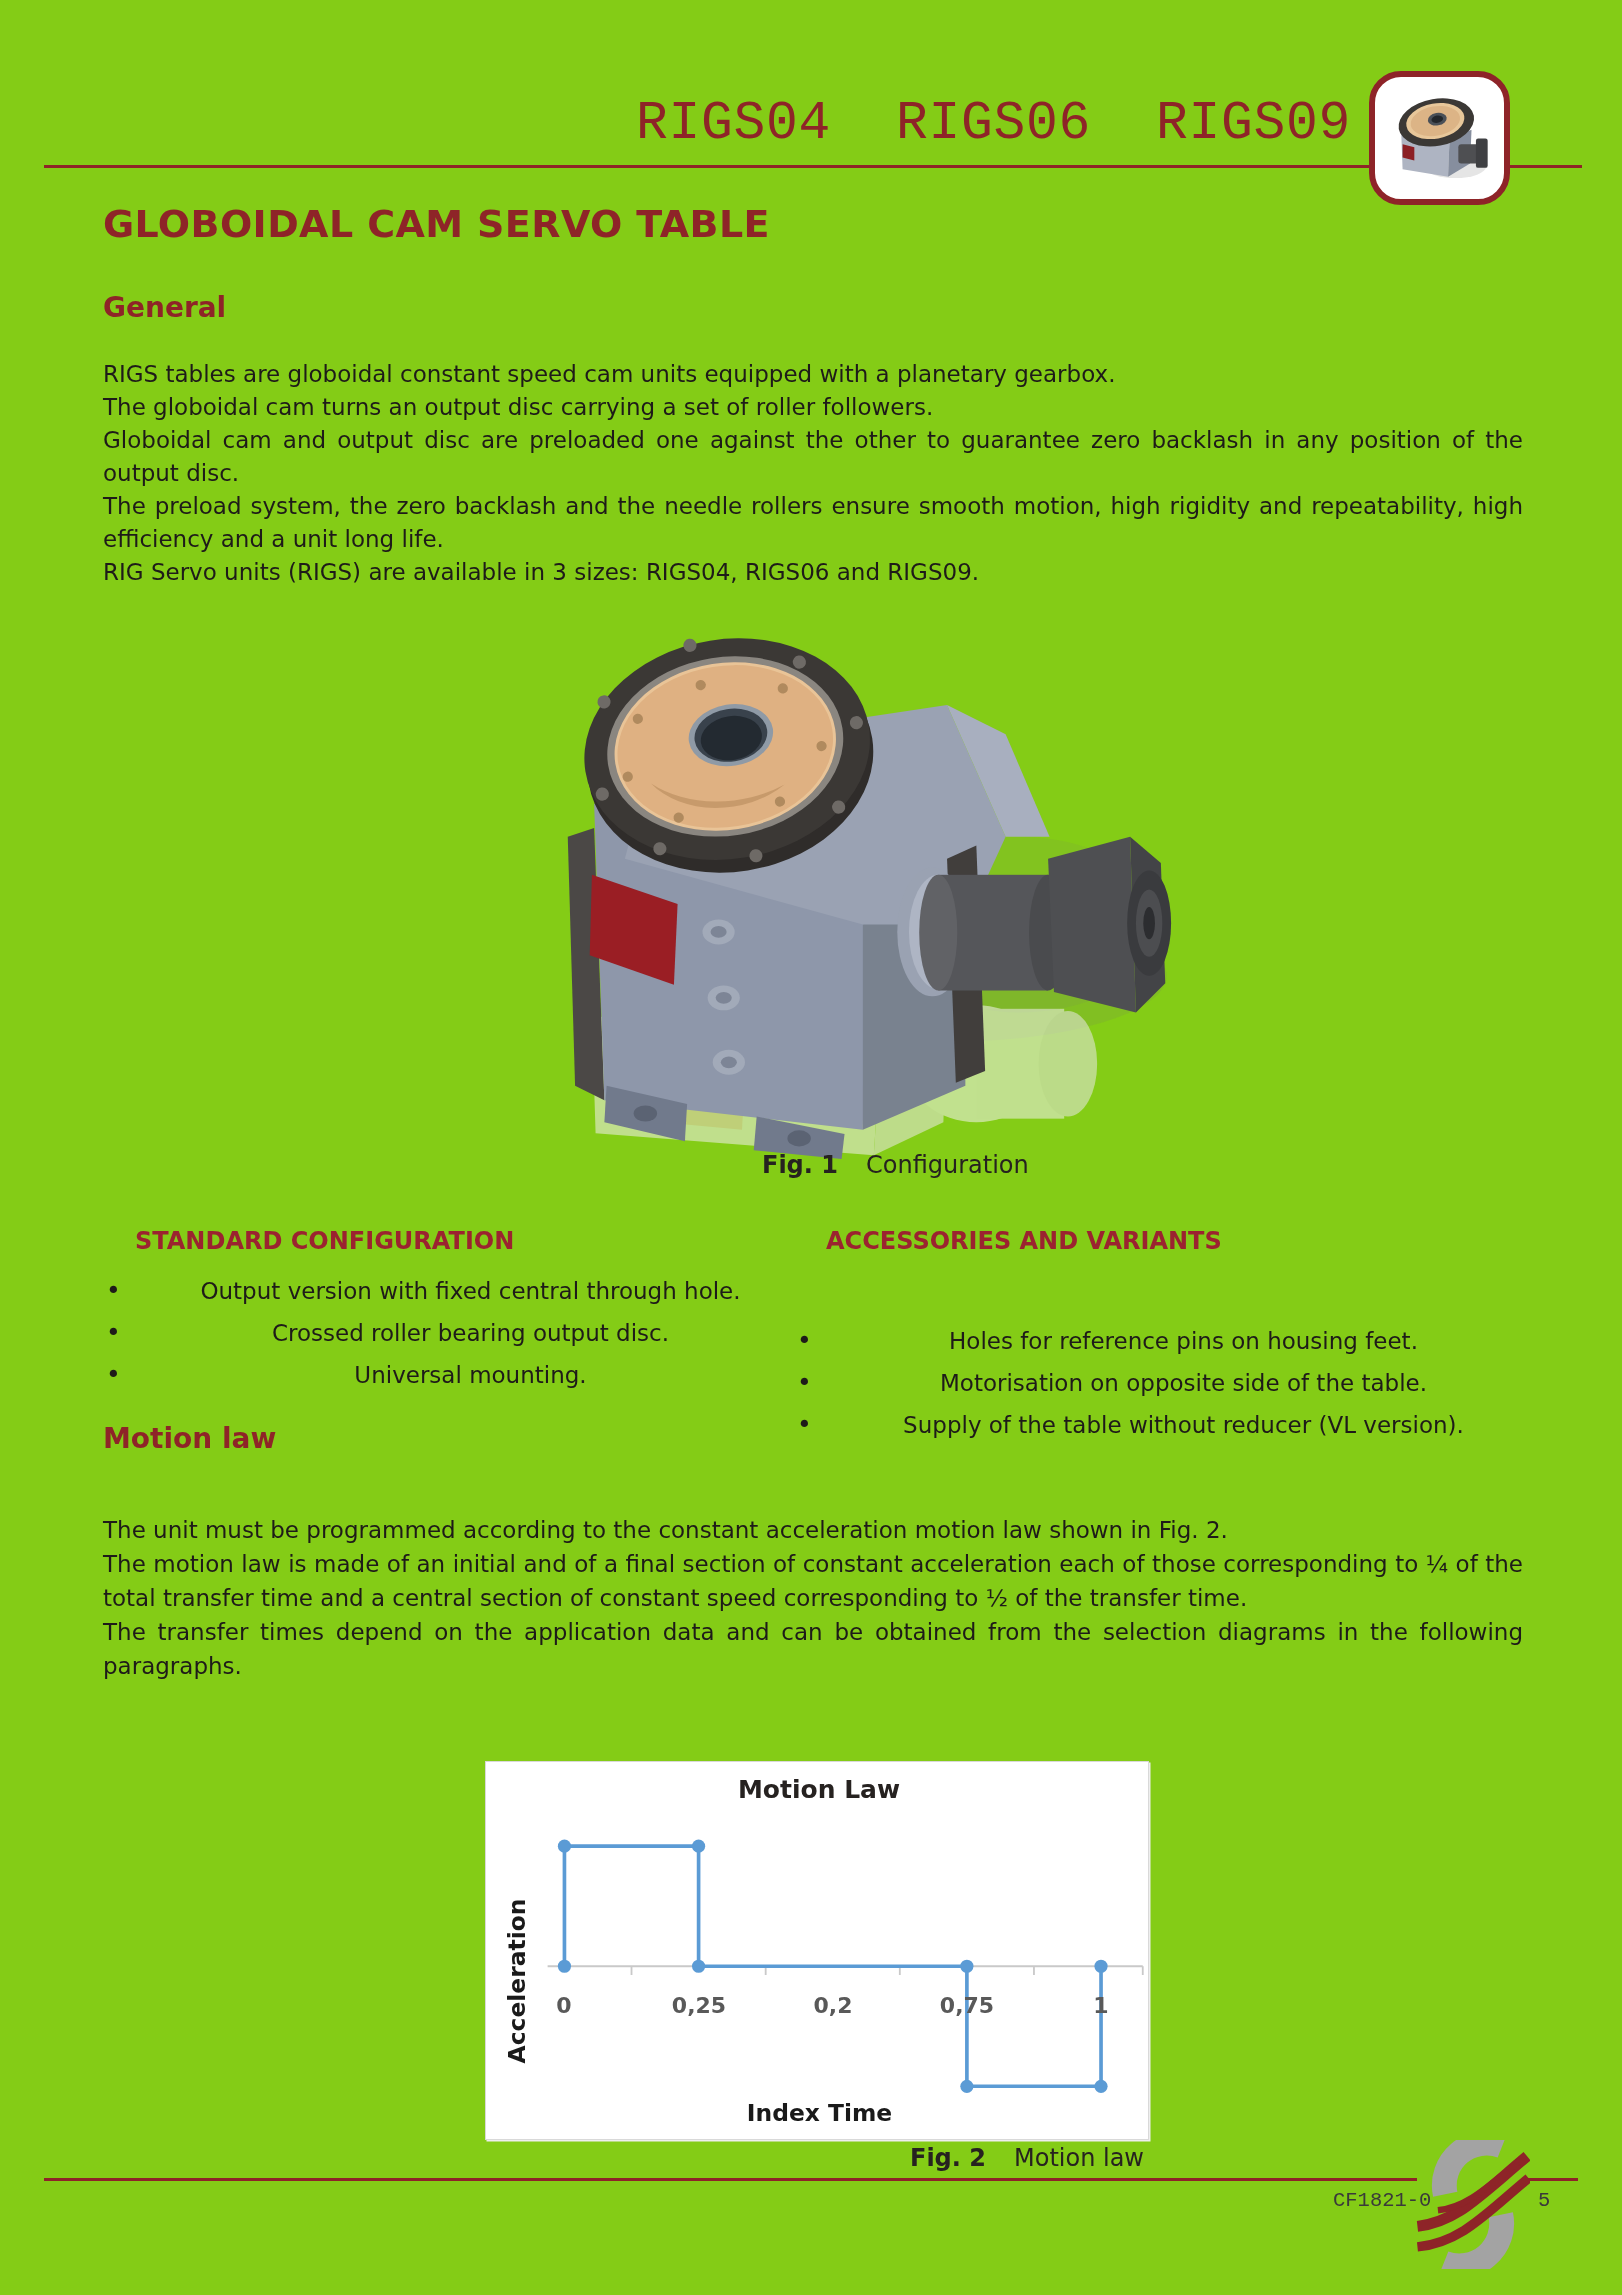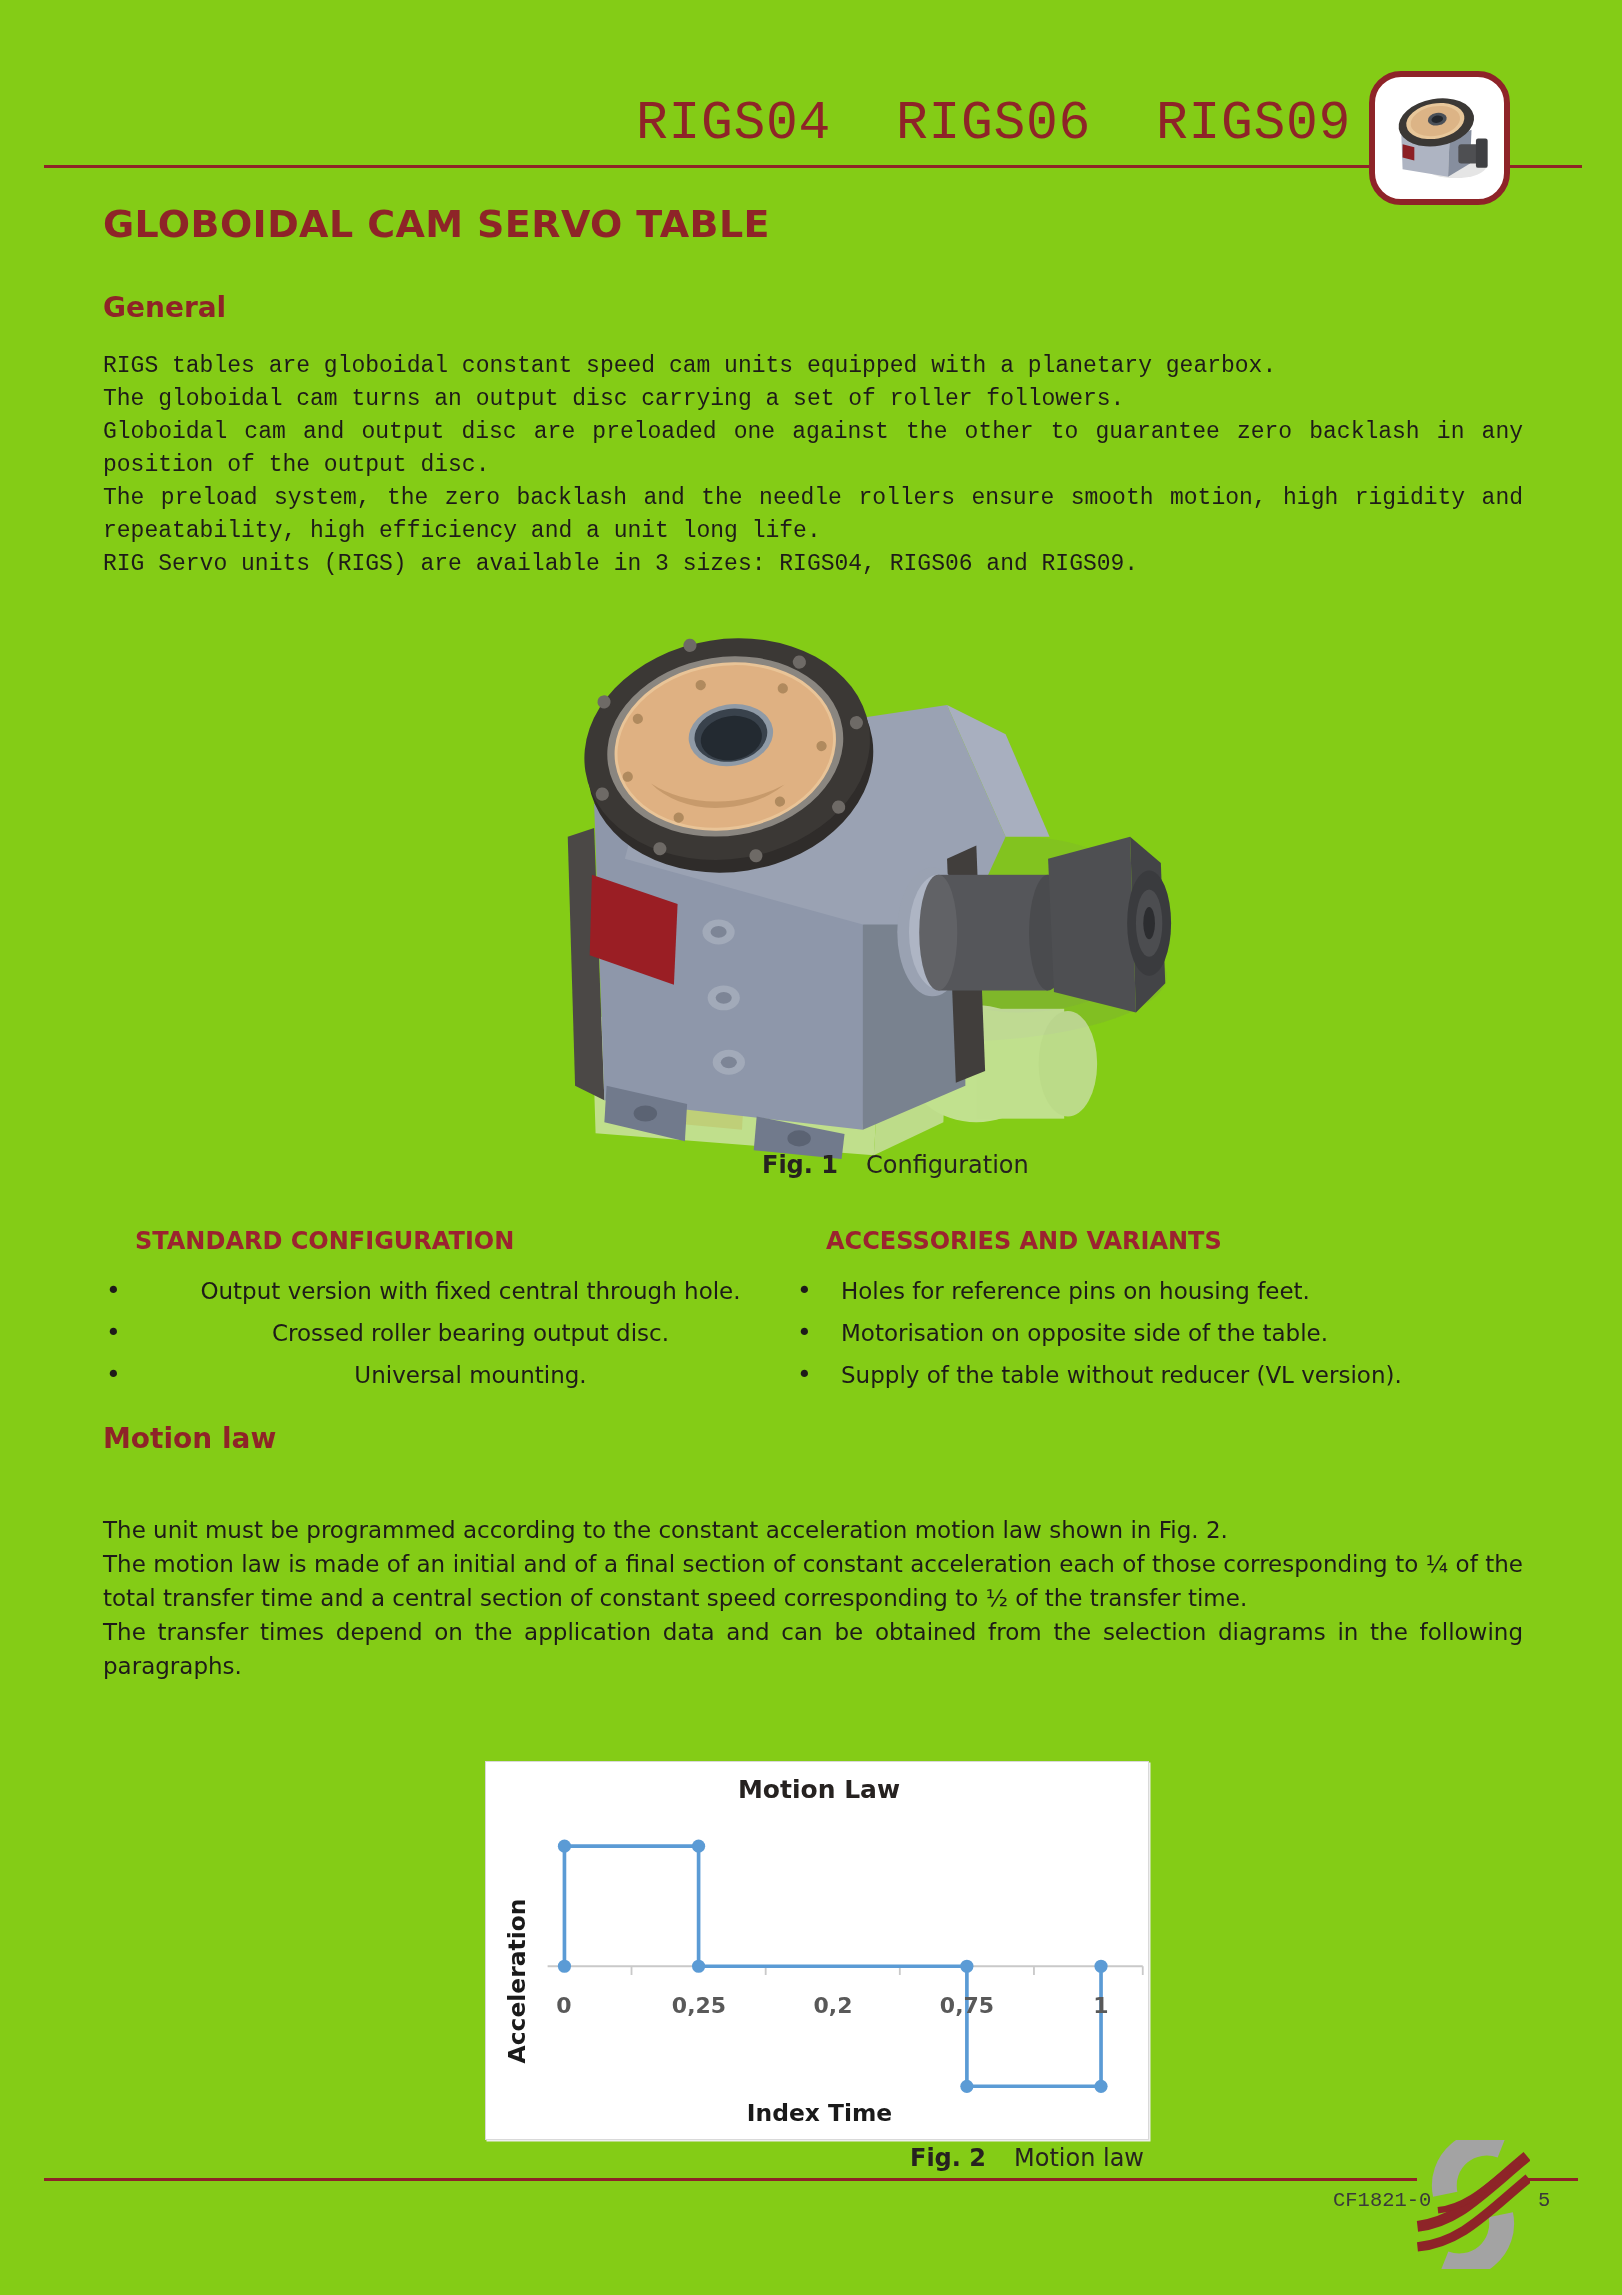--- a/index.html
+++ b/index.html
@@ -11,37 +11,37 @@
   .codes{top:94px;right:272px;font-family:"Liberation Mono",monospace;font-size:53px;
          color:#8e2428;white-space:pre;letter-spacing:0.7px;}
   .hline{top:165px;left:44px;width:1538px;height:2.9px;background:#8e2428;}
   .badge{top:71px;left:1369px;width:129px;height:122px;background:#ffffff;border:6.6px solid #8e2428;
          border-radius:32px;z-index:3;display:flex;align-items:center;justify-content:center;}
 
   .page-title{top:202px;left:103px;font-size:38px;font-weight:bold;color:#8e2428;letter-spacing:0.4px;}
   .sec-head{font-size:28px;font-weight:bold;color:#8e2428;}
   .gen-head{top:291px;left:103px;}
   .para-block{left:103px;width:1420px;font-size:23px;line-height:33px;text-align:justify;}
-  .gen-paras{top:350px;font-family:Liberation Mono, monospace;}
+  .gen-paras{top:358px;}
   .para-block p{margin:0;}
 
   
   .fig-caption{font-size:24px;color:#262220;}
   .fig-caption b{font-weight:bold;margin-right:28px;}
   .fig1-cap{top:1151px;left:762px;}
 
   
   .col-head{font-size:24px;font-weight:bold;color:#9b2330;margin-left:32px;}
   .std-head{top:1227px;left:103px;}
   .acc-head{top:1227px;left:794px;}
   ul.bullets{margin:0;padding:0;list-style:none;font-size:23px;line-height:42px;}
   ul.bullets li{position:relative;padding-left:47px;}
   ul.bullets li::before{content:"\2022";position:absolute;left:2.9px;font-size:25px;}
   .std-list{top:1270px;left:103px;width:688px;text-align:center;}
-  .acc-list{top:1270px;left:794px;width:732px;}
+  .acc-list{top:1320px;left:794px;width:732px;text-align:center;}
 
   .motion-head{top:1422px;left:103px;}
   .motion-paras{top:1513px;line-height:34px;}
 
   
   .chart-box{top:1761px;left:485px;width:662px;height:377px;background:#ffffff;
              border:1.5px solid #d9d9d9;box-shadow:1.5px 1.5px 0 #eeeeee;}
   .chart-title{position:absolute;top:13px;left:0;width:666px;text-align:center;
                font-size:25px;font-weight:bold;color:#262220;padding-left:0;}
   .plot-svg{position:absolute;left:0;top:0;}

